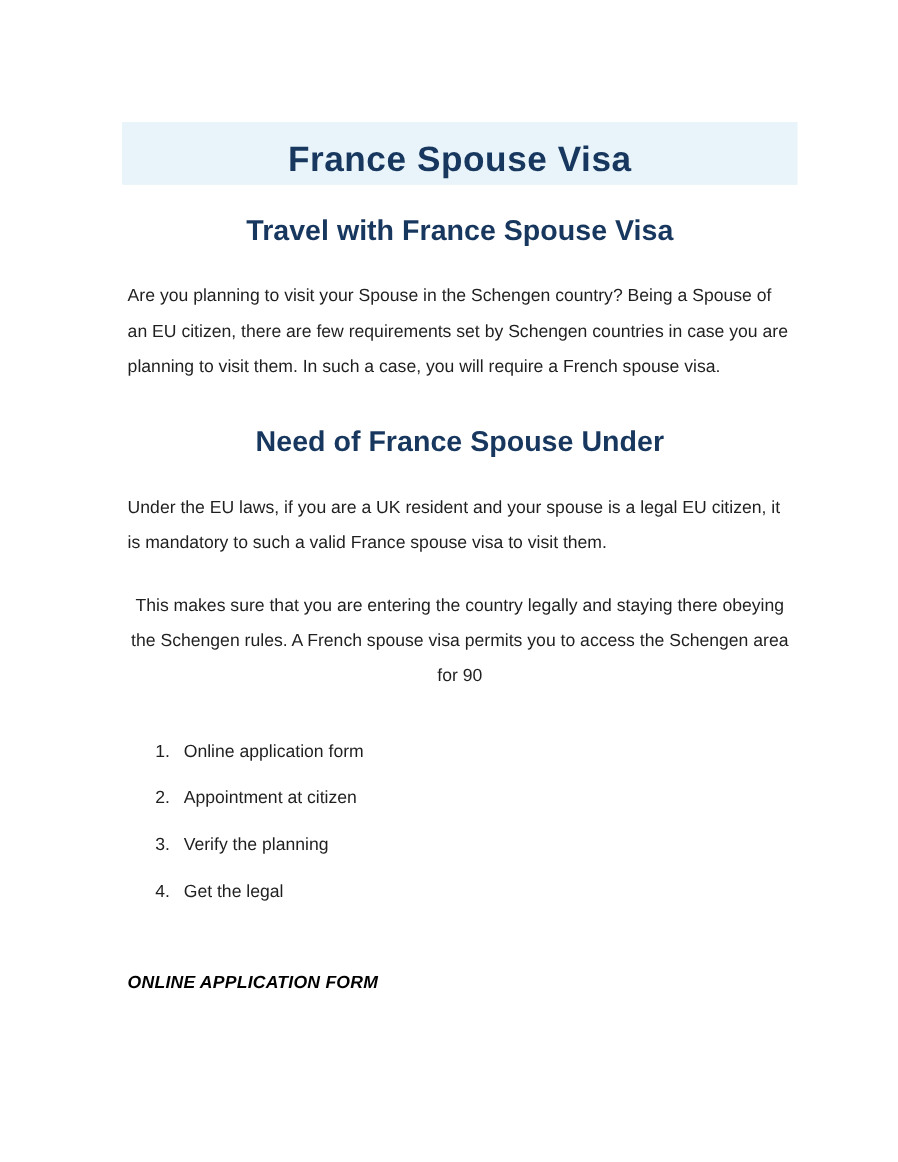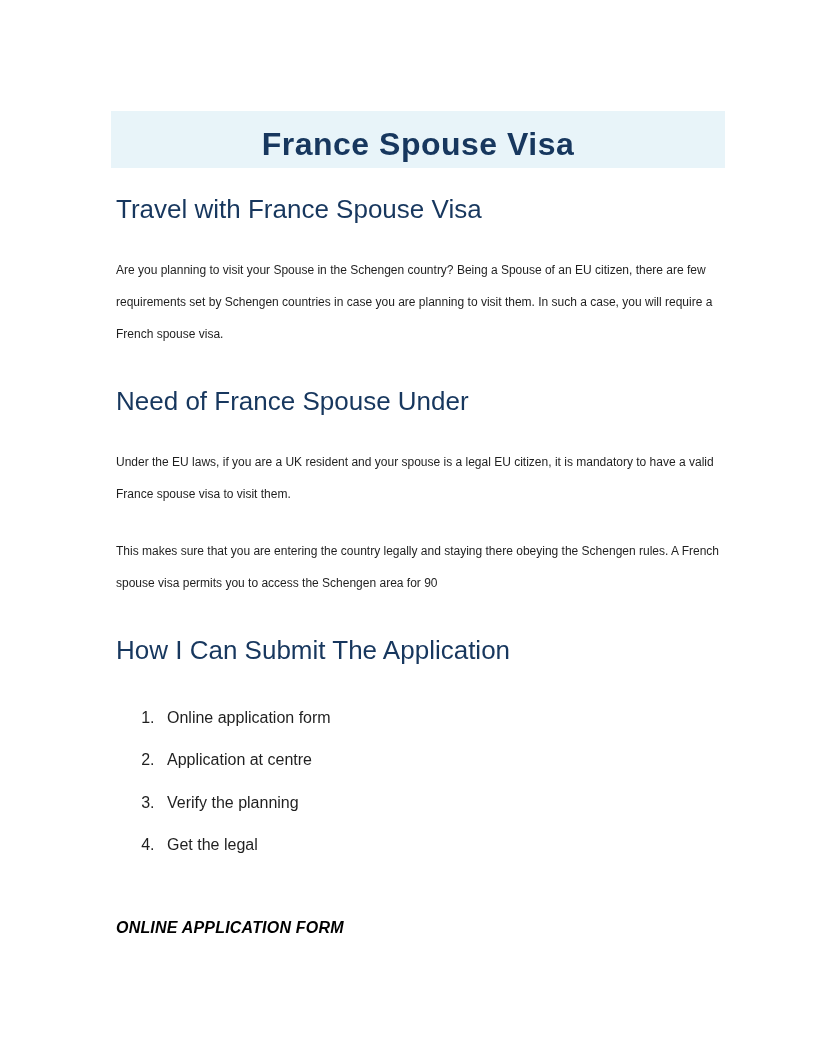--- a/index.html
+++ b/index.html
@@ -32,31 +32,33 @@
     text-align: center;
     font-size: 32px;
     font-weight: bold;
     color: var(--heading);
     letter-spacing: 0.5px;
   }
   h1.doc-h1 {
     margin-top: 21px;
     font-size: 26px;
     line-height: 30px;
-    font-weight: normal;
+    font-weight: bold;
     color: var(--heading);
+    text-align: center;
   }
   p.doc-p {
     margin-top: 20px;
-    font-size: 12px;
+    font-size: 16px;
     line-height: 32px;
     color: var(--body-text);
   }
   p.doc-p + p.doc-p {
     margin-top: 15px;
+    text-align: center;
   }
   h1.doc-h1.spaced {
     margin-top: 26px;
   }
   ol.steps-list {
     margin-top: 22px;
     padding-left: 48px;
     font-size: 16px;
     color: var(--body-text);
   }
@@ -80,30 +82,29 @@
   <div class="content">
 
     <div class="title-banner">France Spouse Visa</div>
 
     <h1 class="doc-h1">Travel with France Spouse Visa</h1>
 
     <p class="doc-p">Are you planning to visit your Spouse in the Schengen country? Being a Spouse of an EU citizen, there are few requirements set by Schengen countries in case you are planning to visit them. In such a case, you will require a French spouse visa.</p>
 
     <h1 class="doc-h1 spaced">Need of France Spouse Under</h1>
 
-    <p class="doc-p">Under the EU laws, if you are a UK resident and your spouse is a legal EU citizen, it is mandatory to have a valid France spouse visa to visit them.</p>
+    <p class="doc-p">Under the EU laws, if you are a UK resident and your spouse is a legal EU citizen, it is mandatory to such a valid France spouse visa to visit them.</p>
 
     <p class="doc-p">This makes sure that you are entering the country legally and staying there obeying the Schengen rules. A French spouse visa permits you to access the Schengen area for 90</p>
 
-    <h1 class="doc-h1 spaced">How I Can Submit The Application</h1>
 
 
     <ol class="steps-list">
       <li>Online application form</li>
-      <li>Application at centre</li>
+      <li>Appointment at citizen</li>
       <li>Verify the planning</li>
       <li>Get the legal</li>
     </ol>
 
     <div class="doc-subheading">ONLINE APPLICATION FORM</div>
 
   </div>
 </div>
 
 </body></html>

